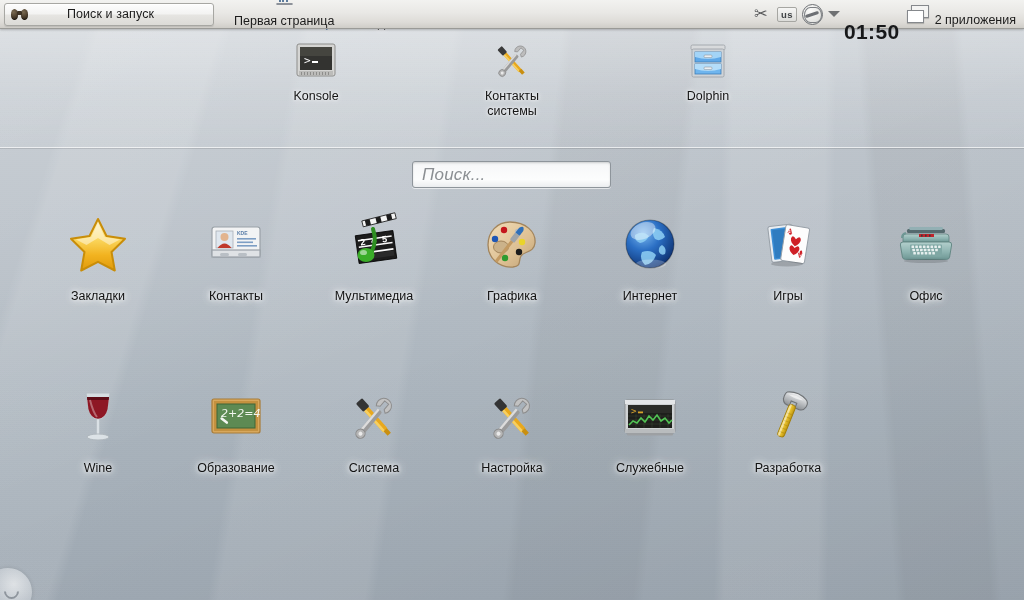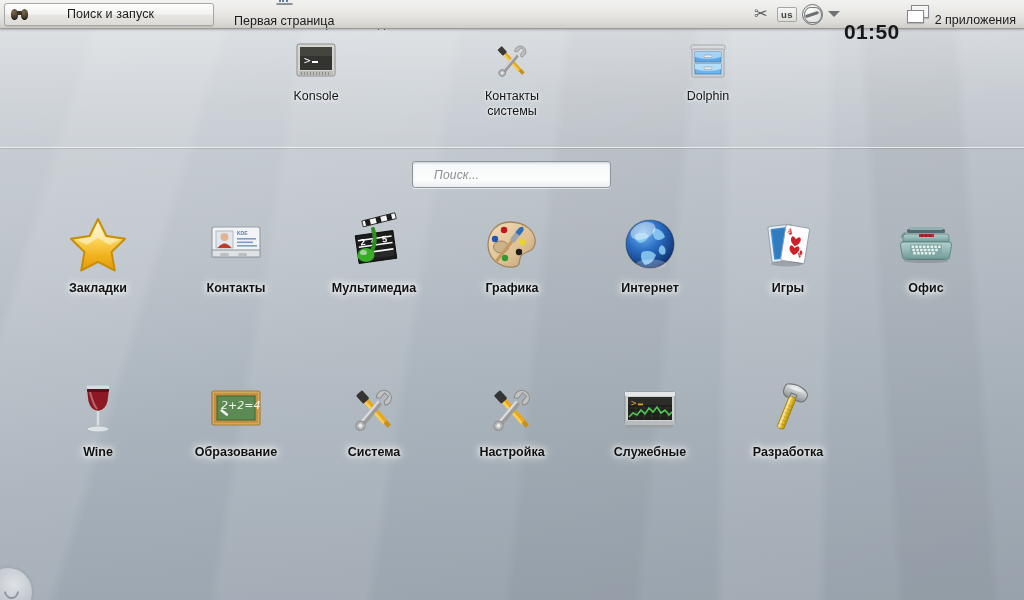--- a/index.html
+++ b/index.html
@@ -147,37 +147,36 @@
     text-shadow:0 0 3px rgba(255,255,255,.95),0 0 7px rgba(255,255,255,.85);
   }
   #search-field{
     position:absolute;left:412px;top:161px;width:197px;height:25px;z-index:16;
     background:linear-gradient(180deg,#eef0f1 0%,#f7f8f9 16%,#fcfdfd 70%,#eceef0 100%);
     border:1px solid #8e959b;border-radius:3px;
     box-shadow:inset 0 1px 2px rgba(0,0,0,.14),0 1px 0 rgba(255,255,255,.6);
     display:flex;align-items:center;cursor:text;
   }
   .search-ph{
-    font-size:12px;font-style:italic;color:#8b8f93;padding-left:21px;letter-spacing:.2px;
+    font-size:17px;font-style:italic;color:#8b8f93;padding-left:9px;letter-spacing:.2px;
   }
 
   
   #grid{
     position:absolute;left:0;top:205px;width:1024px;z-index:10;
   }
   .grid-row{display:flex;padding:0;}
   .cell{
     width:138px;display:flex;flex-direction:column;align-items:center;
     cursor:pointer;padding-top:8px;
   }
   .cell-ico{width:64px;height:64px;position:relative;}
   .cell-lbl{
-    margin-top:4px;font-size:12.5px;color:#111;text-align:center;
+    margin-top:12px;font-size:12.5px;color:#111;text-align:center;
     text-shadow:0 0 4px rgba(255,255,255,.98),0 0 9px rgba(255,255,255,.9),0 0 14px rgba(255,255,255,.65);
-    font-weight:bold;
   }
   #row1{margin-left:29px;}
   #row2{margin-left:29px;margin-top:74px;}
 
   
   #corner{
     position:absolute;left:-16px;bottom:-16px;width:48px;height:48px;z-index:30;
     border-radius:50%;
     background:radial-gradient(circle at 62% 34%,rgba(255,255,255,.62) 0%,rgba(226,230,234,.42) 48%,rgba(160,168,176,.30) 100%);
     box-shadow:0 0 4px rgba(0,0,0,.12);cursor:pointer;

